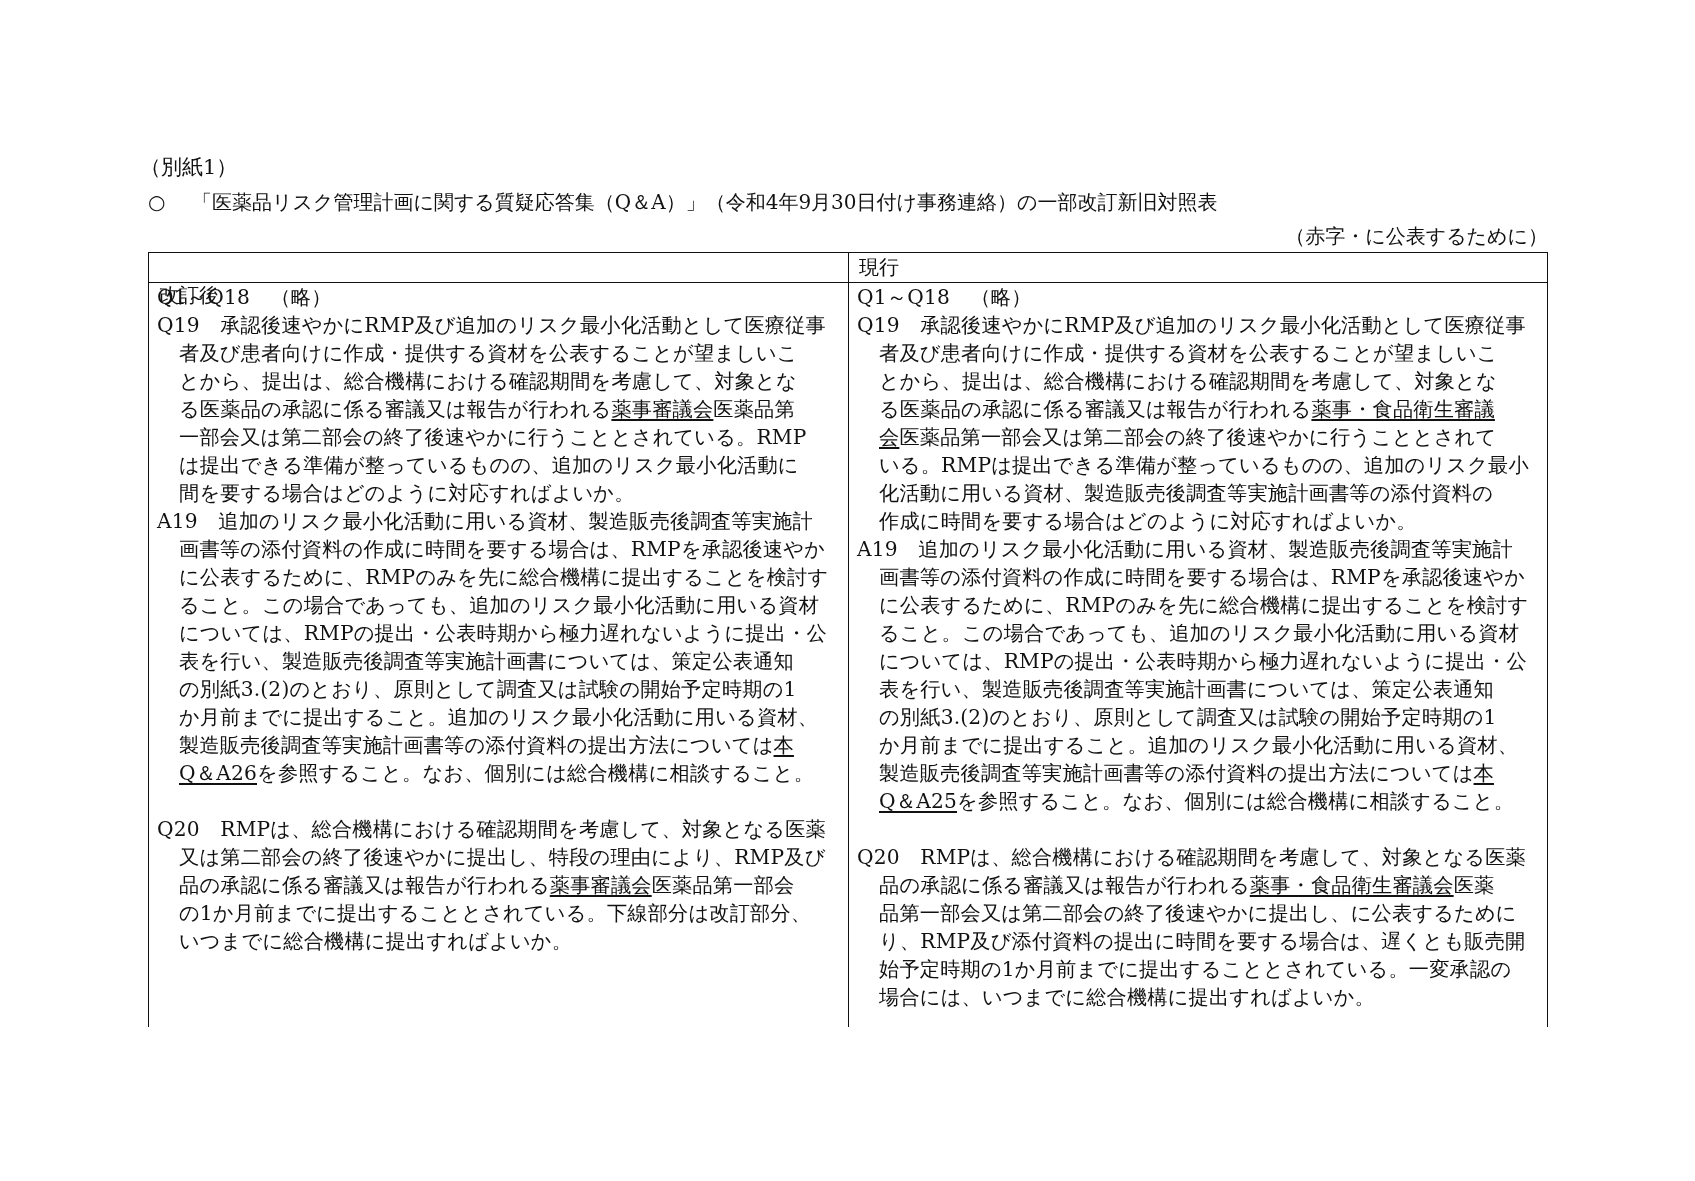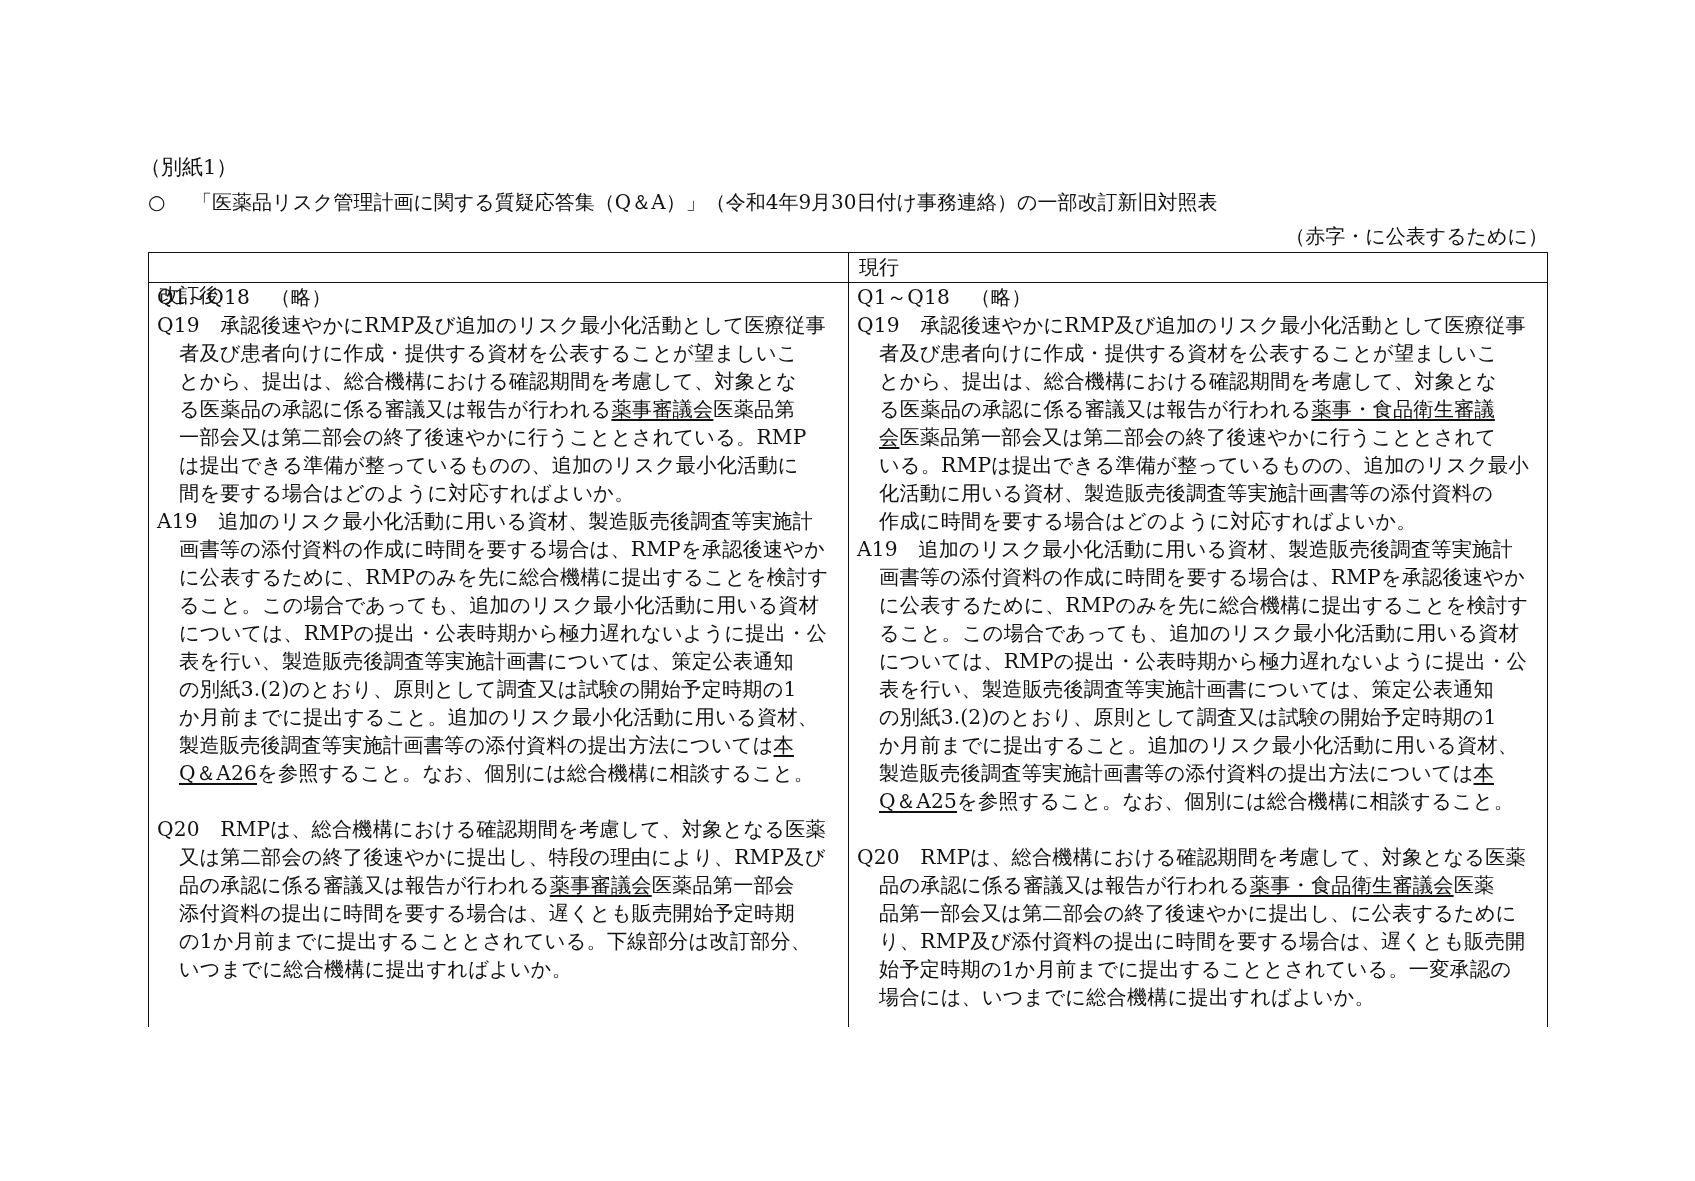--- a/index.html
+++ b/index.html
@@ -87,21 +87,20 @@
         <div class="line indent">の別紙3.(2)のとおり、原則として調査又は試験の開始予定時期の1</div>
         <div class="line indent">か月前までに提出すること。追加のリスク最小化活動に用いる資材、</div>
         <div class="line indent"><span>製造販売後調査等実施計画書等の添付資料の提出方法については</span><span class="ul">本</span><span></span></div>
         <div class="line indent"><span></span><span class="ul">Q＆A26</span><span>を参照すること。なお、個別には総合機構に相談すること。</span></div>
       </div>
     <div class="gap"></div>
     <div>
         <div class="line">Q20　RMPは、総合機構における確認期間を考慮して、対象となる医薬</div>
         <div class="line indent">又は第二部会の終了後速やかに提出し、特段の理由により、RMP及び</div>
         <div class="line indent"><span>品の承認に係る審議又は報告が行われる</span><span class="ul">薬事審議会</span><span>医薬品第一部会</span></div>
-        <div class="line indent">添付資料の提出に時間を要する場合は、遅くとも販売開始予定時期</div>
         <div class="line indent">の1か月前までに提出することとされている。下線部分は改訂部分、</div>
         <div class="line indent">いつまでに総合機構に提出すればよいか。</div>
       </div>
   </div>
 
   <div class="col right">
     <div class="line">Q1～Q18　（略）</div>
     <div>
         <div class="line">Q19　承認後速やかにRMP及び追加のリスク最小化活動として医療従事</div>
         <div class="line indent">者及び患者向けに作成・提供する資材を公表することが望ましいこ</div>

